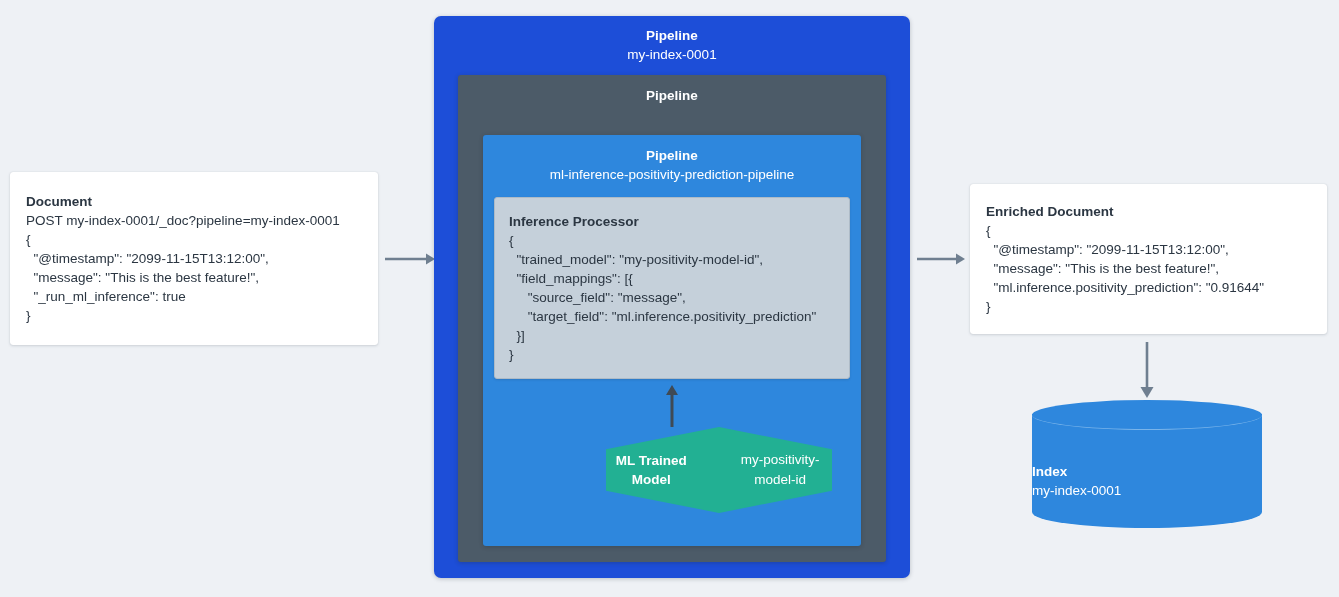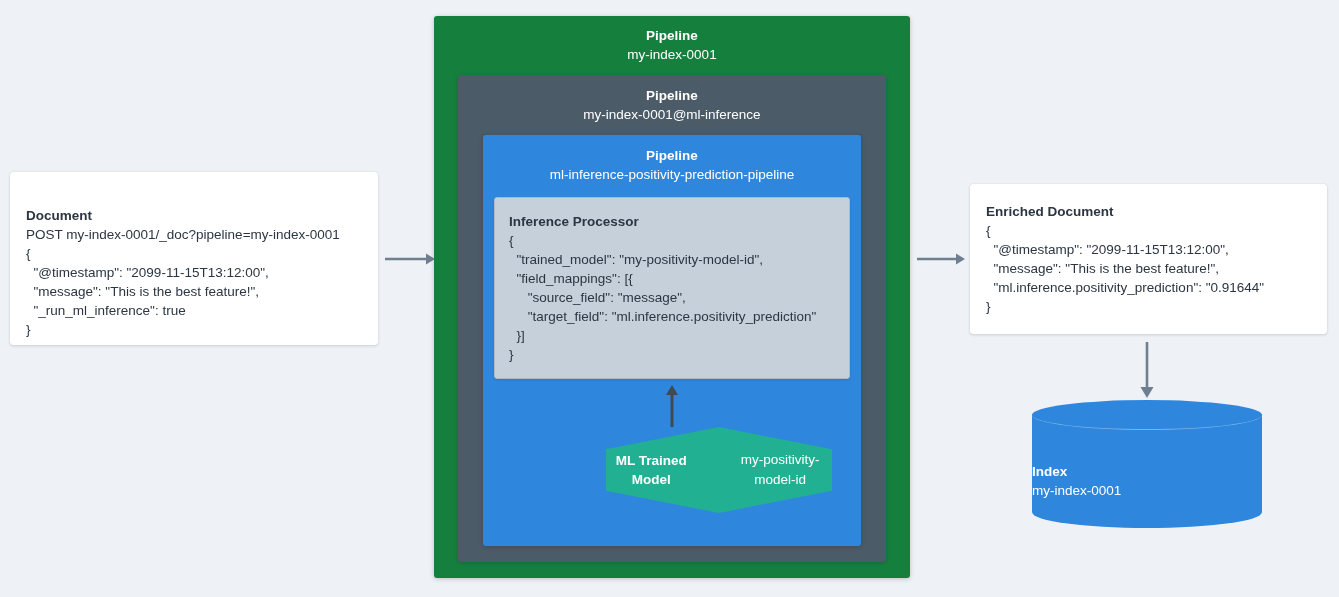--- a/index.html
+++ b/index.html
@@ -43,22 +43,23 @@
     white-space: pre;
   }
 
   
   .pipeline {
     position: absolute;
     box-sizing: border-box;
     border-radius: 3px;
   }
   .pipeline-outer {
-    background: #15803d;
+    background: #1d4ed8;
     box-shadow: 0 1px 4px rgba(45,60,75,0.28);
+    border-radius: 7px;
   }
   .pipeline-mid {
     background: #4c5b68;
     box-shadow: 0 1px 4px rgba(30,40,50,0.30);
   }
   .pipeline-inner {
     background: #2e87dd;
     box-shadow: 0 1px 4px rgba(30,40,50,0.30);
   }
   .pipe-head {
@@ -166,21 +167,21 @@
   .arrow {
     position: absolute;
   }
   .arrow svg { display: block; }
 </style>
 </head>
 <body>
 
 <div class="canvas">
 
-  <div class="doc-card" style="left:10px; top:172px; width:368px; height:173px; padding:34px 16px 0 16px;">
+  <div class="doc-card" style="left:10px; top:172px; width:368px; height:173px; padding:20px 16px 0 16px;">
     <div class="card-title">Document</div>
     <div class="code-line">POST my-index-0001/_doc?pipeline=my-index-0001</div>
     <div class="code-line">{</div>
     <div class="code-line">  "@timestamp": "2099-11-15T13:12:00",</div>
     <div class="code-line">  "message": "This is the best feature!",</div>
     <div class="code-line">  "_run_ml_inference": true</div>
     <div class="code-line">}</div>
   </div>
 
   <div class="arrow" style="left:385px; top:250px; width:50px; height:18px;">
@@ -194,21 +195,20 @@
 
     <div class="pipe-head" style="top:11px;">
       <div class="pipe-kind">Pipeline</div>
       <div class="pipe-name">my-index-0001</div>
     </div>
 
     <div class="pipeline pipeline-mid" style="left:24px; top:59px; width:428px; height:487px;">
 
       <div class="pipe-head" style="top:12px;">
         <div class="pipe-kind">Pipeline</div>
-        <div class="pipe-name">my-index-0001@ml-inference</div>
       </div>
 
       <div class="pipeline pipeline-inner" style="left:25px; top:60px; width:378px; height:411px;">
 
         <div class="pipe-head" style="top:12px;">
           <div class="pipe-kind">Pipeline</div>
           <div class="pipe-name">ml-inference-positivity-prediction-pipeline</div>
         </div>
 
         <div class="processor" style="left:11px; top:62px; width:356px; height:182px; padding:14px 14px 0 14px;">

